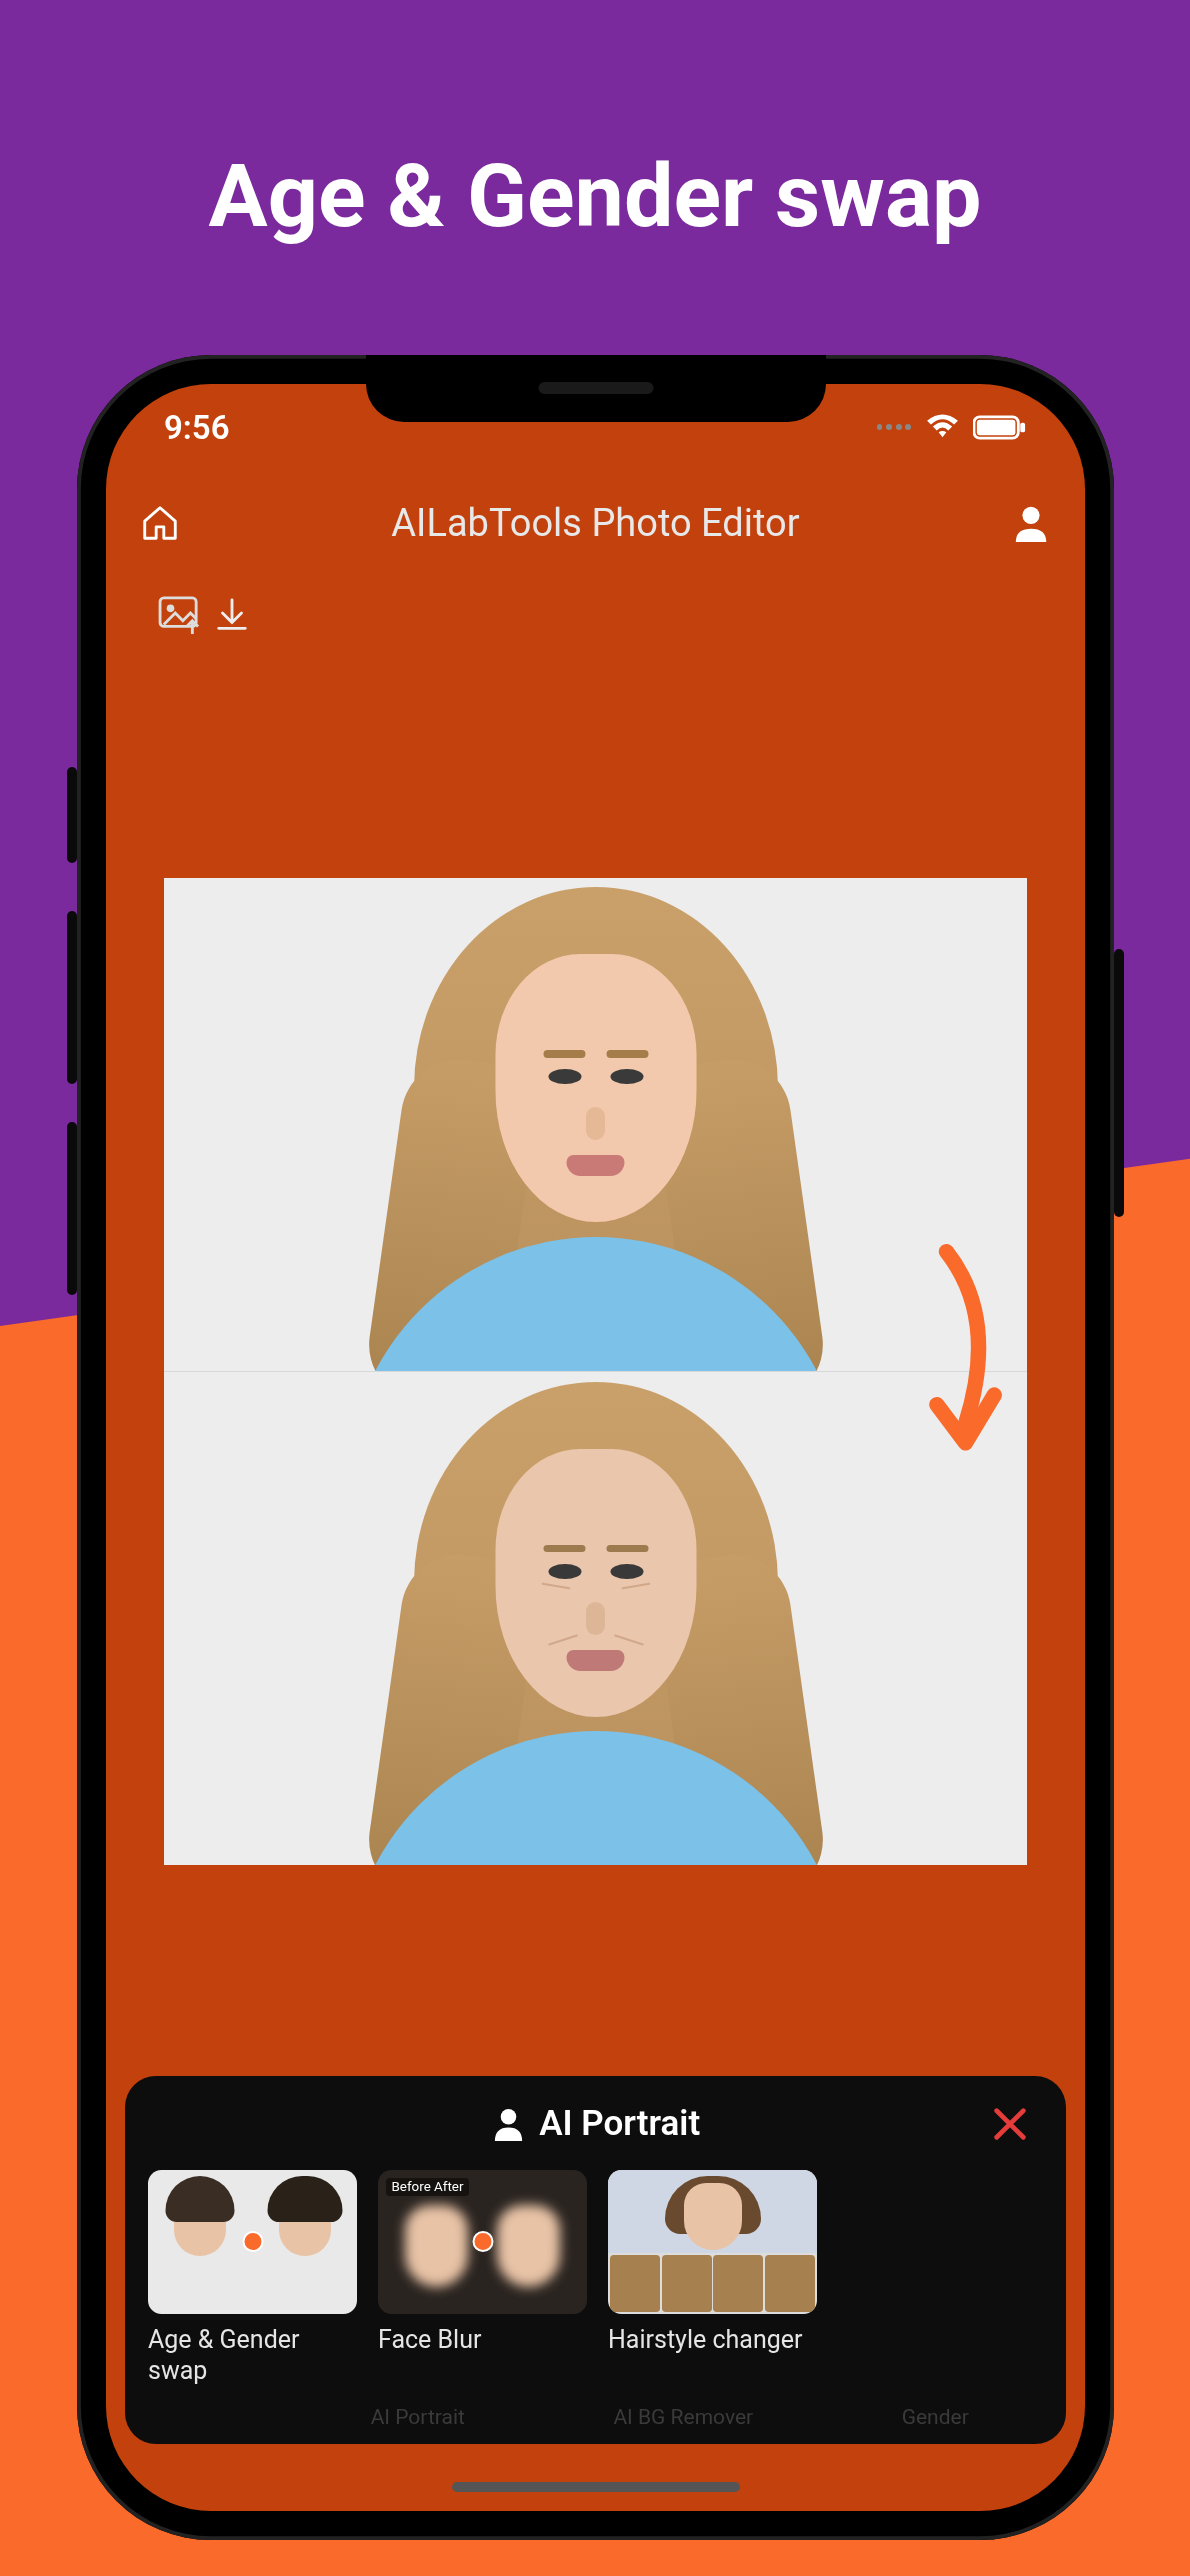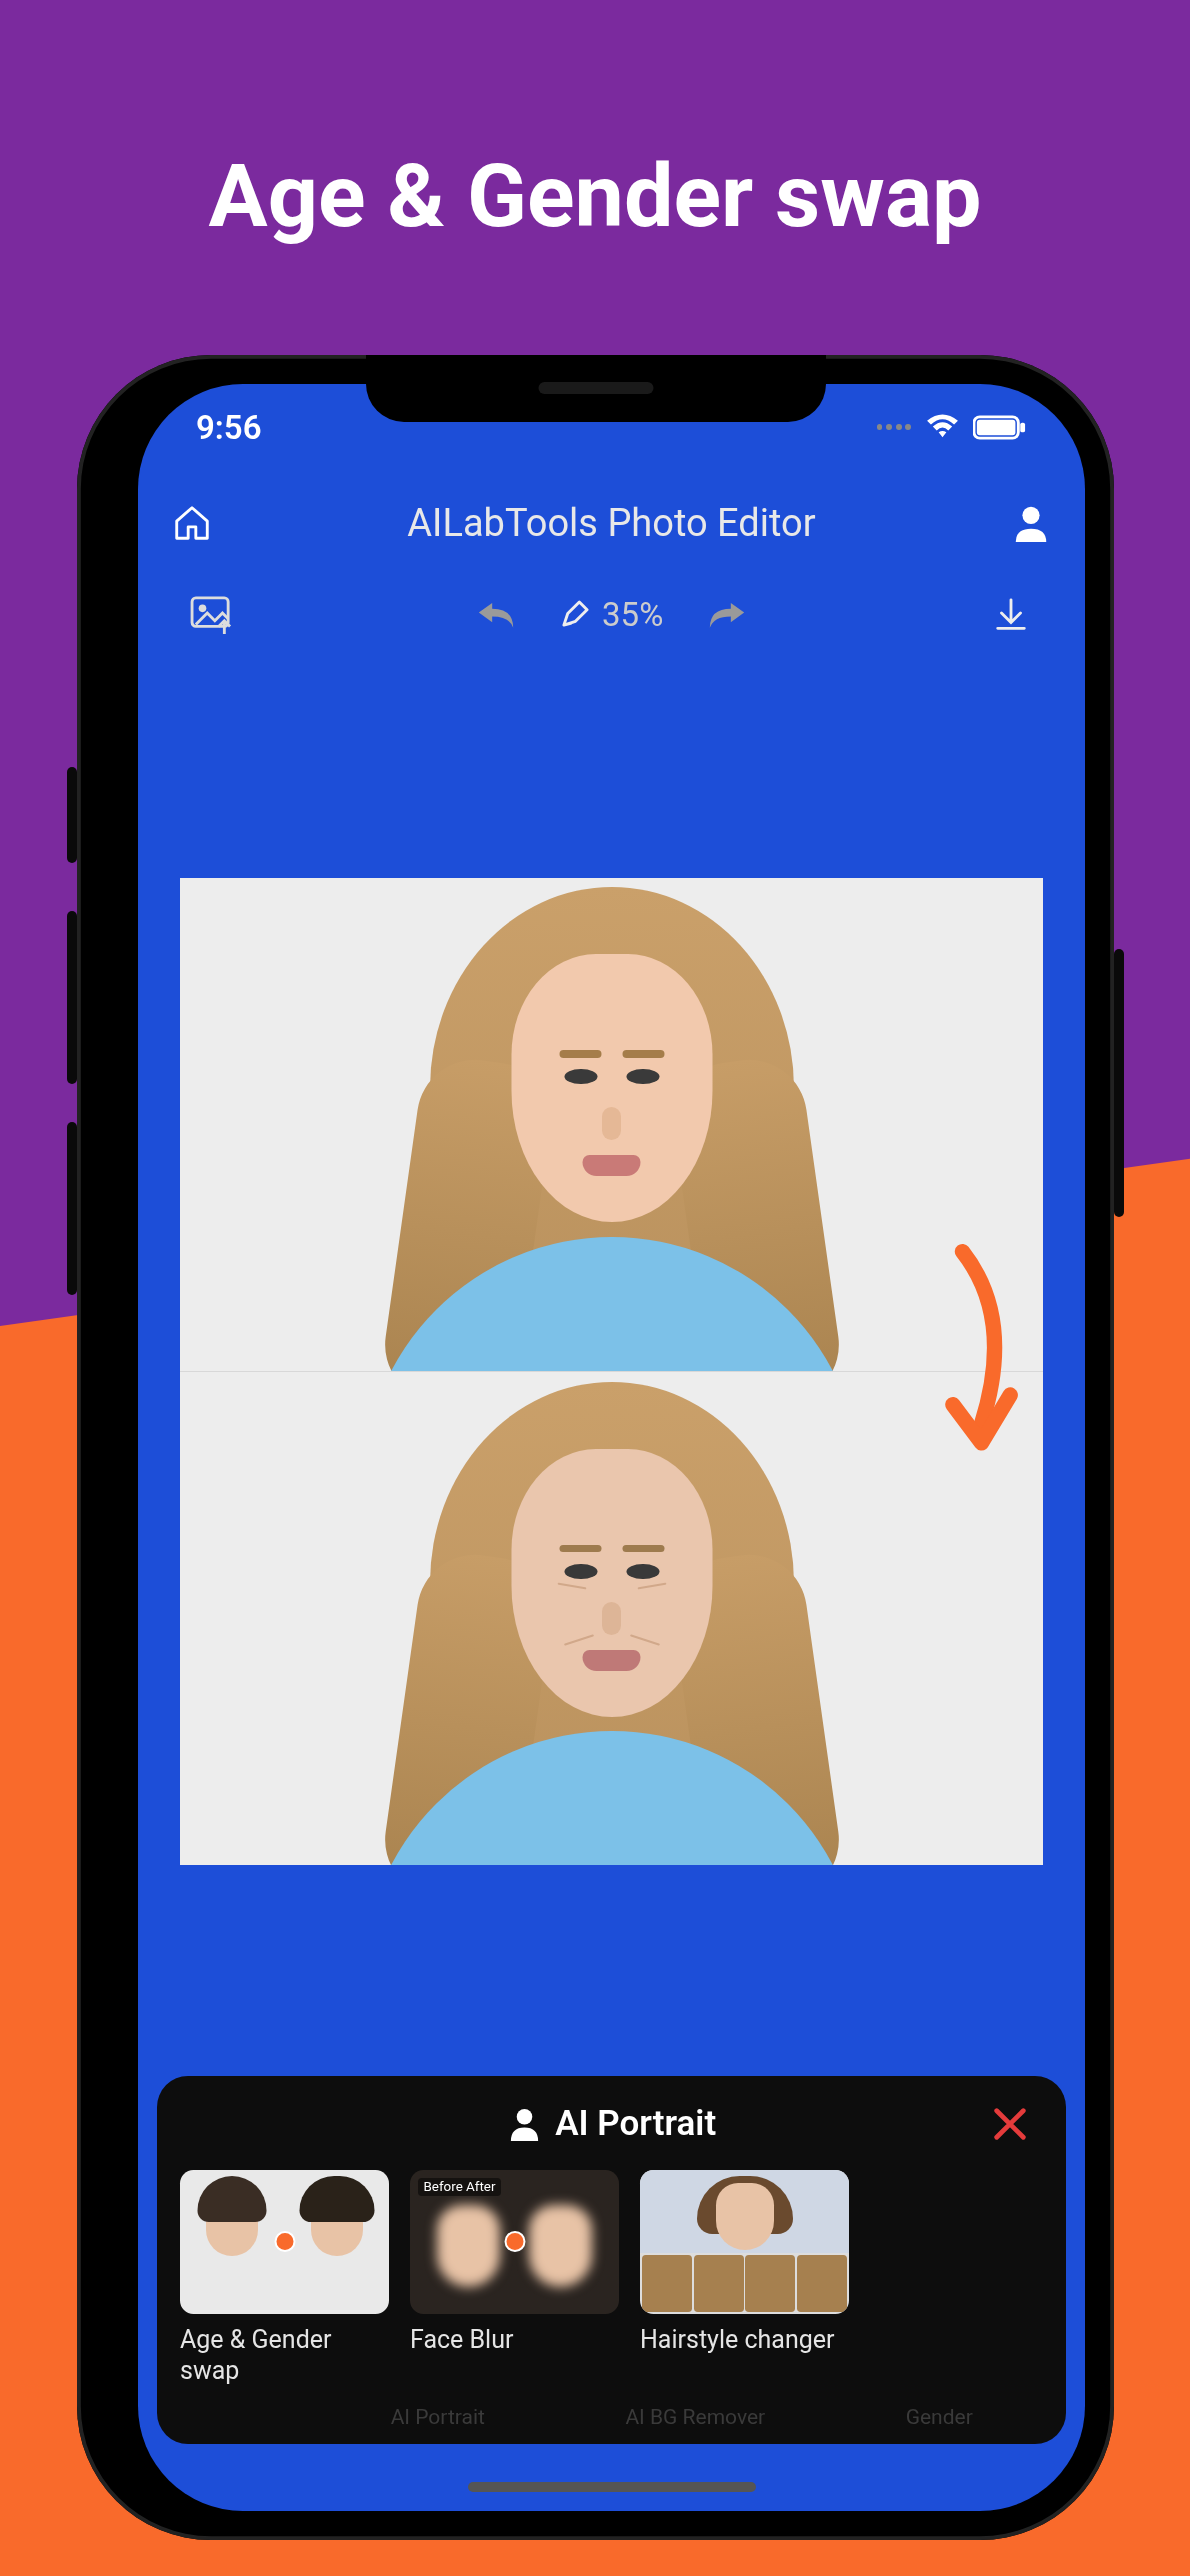--- a/index.html
+++ b/index.html
@@ -78,24 +78,23 @@
     top:27px; left:50%;
     transform:translateX(-50%);
     width:115px; height:11.5px;
     background:#1a1a1a;
     border-radius:7.7px;
   }
 
   .screen {
     position: absolute;
     top: 29px; left: 29px; right: 29px; bottom: 29px;
-    background: #1d4ed8;
+    background: #c2410c;
     border-radius: 105px;
     overflow: hidden;
-    margin-left: 32px;
   }
 
   
   .status-bar {
     position: absolute;
     top: 0; left: 0; right: 0;
     height: 86px;
     display: flex;
     justify-content: space-between;
     align-items: center;
@@ -371,38 +370,20 @@
 
     <div class="toolbar">
       <div class="icon-btn">
         <svg width="44" height="38" viewBox="0 0 46 40">
             <rect x="2" y="2" width="38" height="30" rx="4" fill="none" stroke="#ddd" stroke-width="3"></rect>
             <circle cx="13" cy="13" r="4" fill="#ddd"></circle>
             <path d="M6 30 L18 18 L26 26 L34 18 L40 24" fill="none" stroke="#ddd" stroke-width="3"></path>
             <path d="M36 26 L36 40 M30 32 L36 26 L42 32" fill="none" stroke="#ddd" stroke-width="3"></path>
           </svg>
       </div>
-      <div class="center">
-        <div class="icon-btn">
-          <svg width="42" height="35" viewBox="0 0 44 36">
-              <path d="M18 6 L4 16 L18 26 L18 20 Q36 20 40 32 Q40 12 18 12 Z" fill="#9a9a9a"></path>
-            </svg>
-        </div>
-        <div class="zoom-group">
-          <svg width="29" height="29" viewBox="0 0 30 30">
-              <path d="M4 26 L8 14 L20 2 L28 10 L16 22 Z M4 26 L12 24" fill="none" stroke="#eee" stroke-width="3" stroke-linejoin="round"></path>
-            </svg>
-          <span>35%</span>
-        </div>
-        <div class="icon-btn">
-          <svg width="42" height="35" viewBox="0 0 44 36">
-              <path d="M26 6 L40 16 L26 26 L26 20 Q8 20 4 32 Q4 12 26 12 Z" fill="#9a9a9a"></path>
-            </svg>
-        </div>
-      </div>
       <div class="icon-btn">
         <svg width="38" height="38" viewBox="0 0 40 40">
             <path d="M20 4 V26 M10 18 L20 28 L30 18 M6 34 H34" fill="none" stroke="#eee" stroke-width="3" stroke-linecap="round"></path>
           </svg>
       </div>
     </div>
 
     <div class="canvas-area">
       <div class="photo-stack">
         <div class="photo-half">

